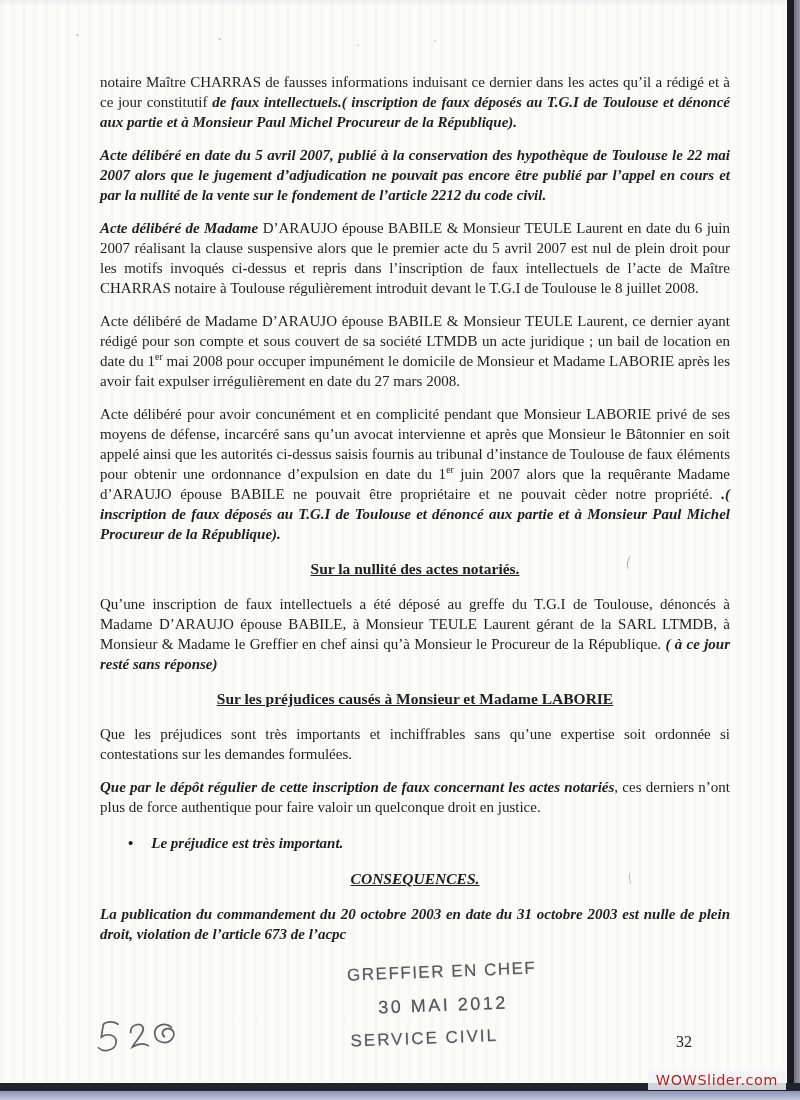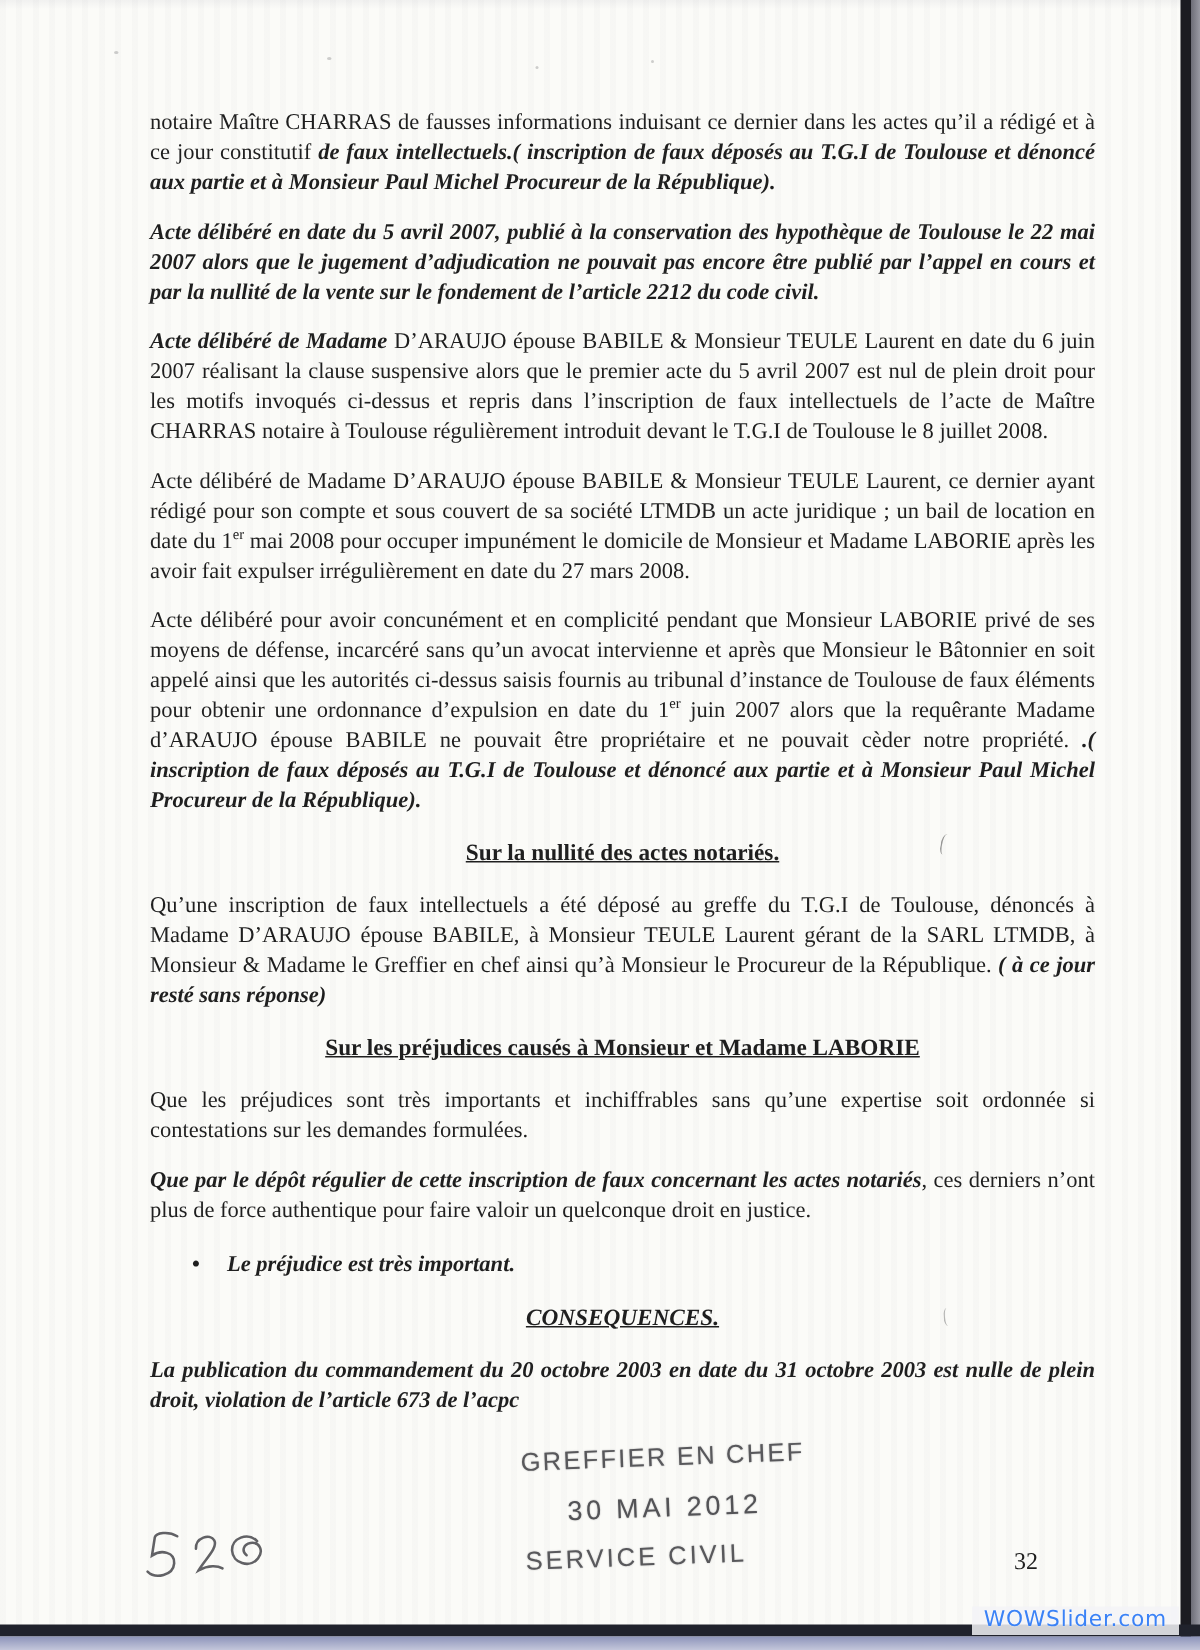--- a/index.html
+++ b/index.html
@@ -55,21 +55,21 @@
   
   .handwritten{position:absolute;left:86px;top:1008px;z-index:4;transform:rotate(-3deg);}
   .sr-only{position:absolute;width:1px;height:1px;overflow:hidden;clip:rect(0 0 0 0);white-space:nowrap;}
 
   .page-number{position:absolute;left:676px;top:1033px;font-size:16px;z-index:4;}
 
   .watermark{
     position:absolute;right:14px;bottom:10px;z-index:7;
     background:rgba(243,243,247,0.85);
     font-family:"DejaVu Sans","Liberation Sans",sans-serif;
-    font-size:14.5px;color:#3b82f6;letter-spacing:.5px;
+    font-size:14.5px;color:#b91c1c;letter-spacing:.5px;
     padding:1px 8px 2px 8px;
     text-shadow:0 0 1px rgba(255,255,255,.9);
   }
 
   
   .artifact{position:absolute;z-index:3;border-color:#9a9a9a;opacity:.45;pointer-events:none;}
   .a1{left:627px;top:556px;width:5px;height:14px;border-left:1px solid;border-radius:60% 0 0 40%;transform:rotate(8deg);}
   .a2{left:629px;top:872px;width:4px;height:12px;border-left:1px solid;border-radius:50% 0 0 50%;transform:rotate(-5deg);opacity:.3;}
   .speck{position:absolute;background:#8a8a8a;border-radius:50%;opacity:.4;z-index:3;}
 </style>

